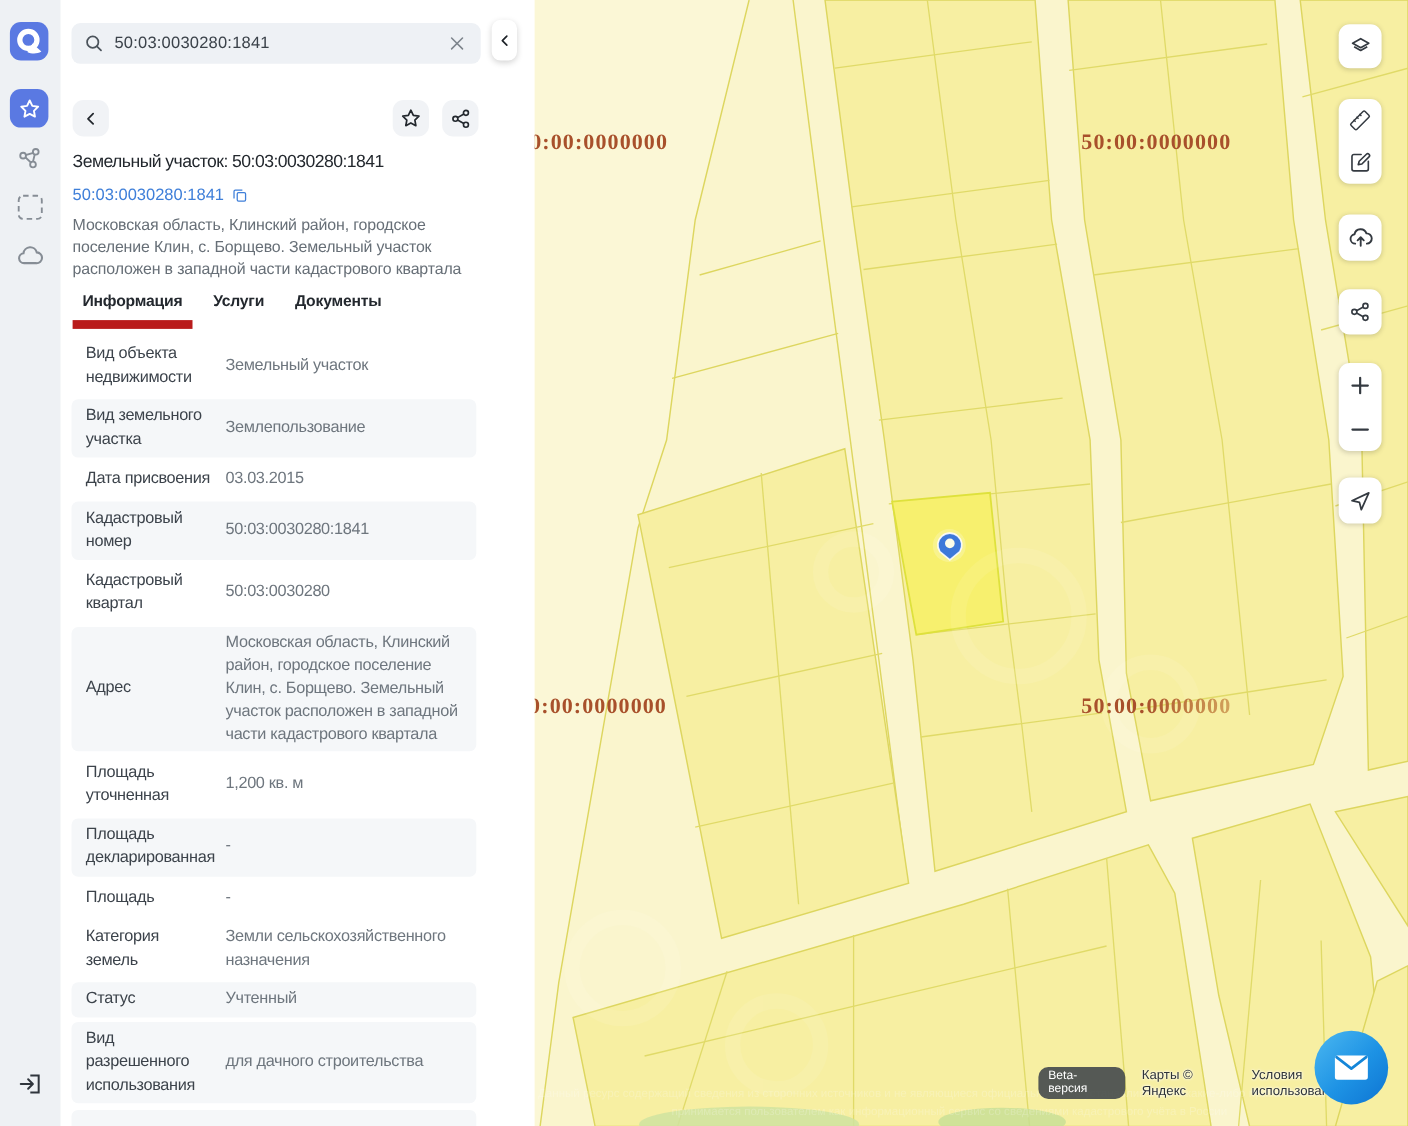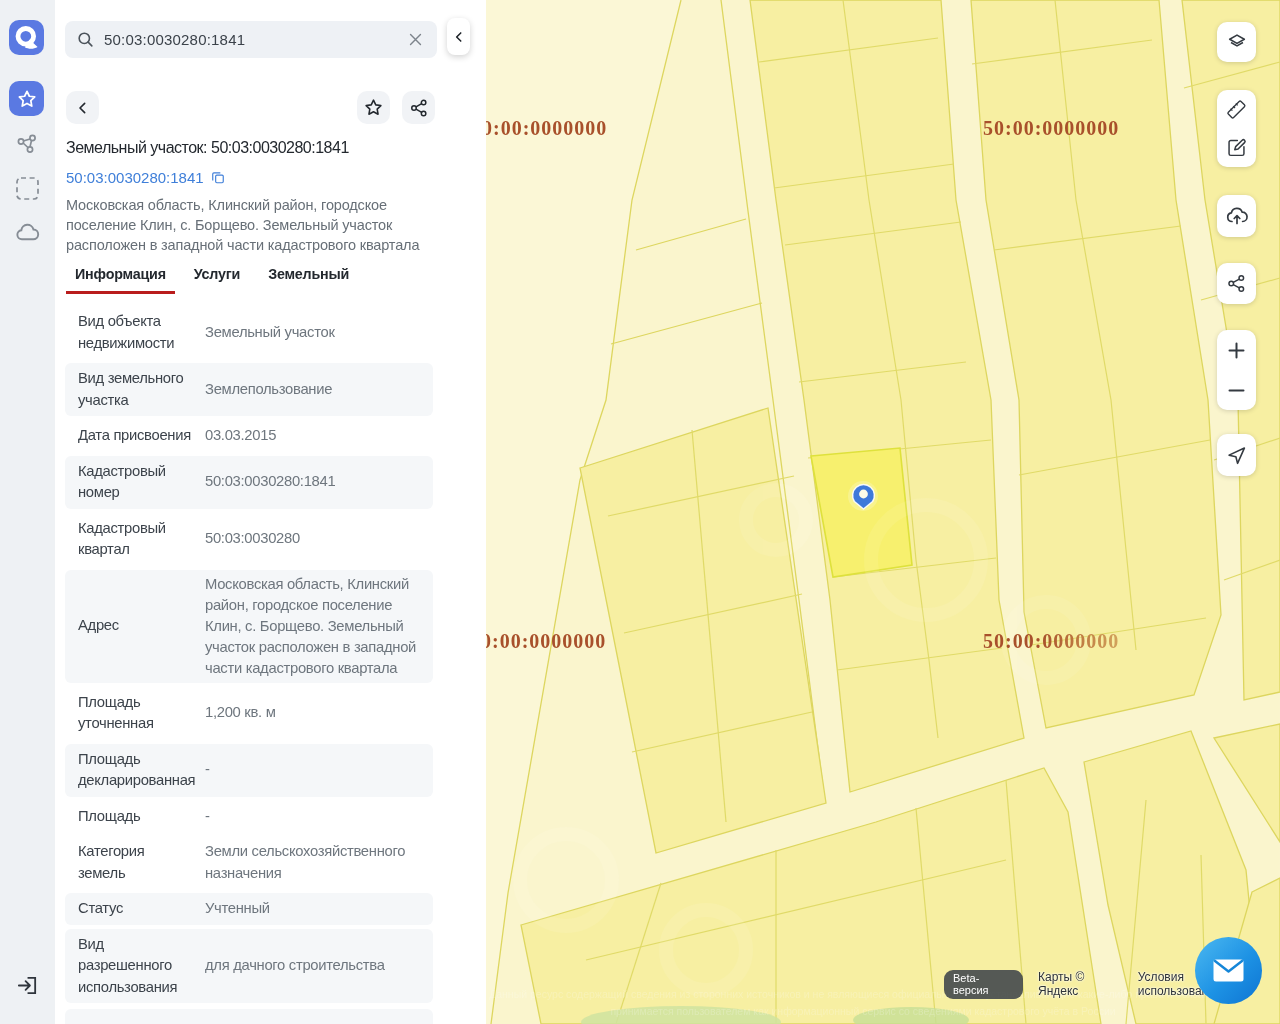--- a/index.html
+++ b/index.html
@@ -13,21 +13,21 @@
 #search .q{margin-left:11px}
 #search .txt{margin-left:9px;font-size:15px;color:#3b424a;letter-spacing:.2px}
 #search .x{position:absolute;right:13px;top:10px}
 .sqbtn{position:absolute;width:33px;height:33px;border-radius:10px;background:#f1f3f6;display:flex;align-items:center;justify-content:center}
 #title{position:absolute;left:11px;top:139px;font-size:16px;font-weight:400;color:#23282e;letter-spacing:-.5px}
 #cadlink{position:absolute;left:11px;top:169px;font-size:15px;color:#3f7fd9;display:flex;align-items:center}
 #cadlink svg{margin-left:7px}
 #desc{position:absolute;left:11px;top:195px;width:380px;font-size:14.5px;line-height:20px;color:#676f77;letter-spacing:-.15px}
 #tabs{position:absolute;left:11px;top:266px;display:flex;font-size:14.3px;font-weight:700;color:#23282e;letter-spacing:-.2px}
 #tabs .tab{padding:0 9px 9px 9px;margin-right:10px}
-#tabs .tab.act{border-bottom:3px solid #b91c1c}
+#tabs .tab.act{border-bottom:8px solid #b91c1c}
 #tbl{position:absolute;left:10px;top:306px;width:368px}
 .row{display:flex;align-items:center;border-radius:6px;padding:5px 12px 5px 13px;margin-bottom:4px}
 .row.g{background:#f5f7f9}
 .row .k{width:126px;flex:none;font-size:14.8px;line-height:21.5px;color:#3c434b;padding-right:10px;letter-spacing:-.3px}
 .row .v{flex:1;font-size:14.8px;line-height:21.5px;color:#6e767e;padding-left:1px;letter-spacing:-.3px}
 
 
 #map{position:absolute;left:446px;top:0;width:834px;height:1024px;overflow:hidden}
 #collapse{position:absolute;left:447px;top:18px;width:23px;height:37px;background:#fff;border-radius:8px;box-shadow:0 2px 6px rgba(0,0,0,.18);z-index:40;display:flex;align-items:center;justify-content:center}
 .mctl{position:absolute;left:1217px;width:39px;background:#fff;border-radius:10px;box-shadow:0 1px 5px rgba(0,0,0,.16);z-index:40;display:flex;flex-direction:column;align-items:center;justify-content:space-around}
@@ -101,21 +101,21 @@
       </div>
   <div id="title">Земельный участок: 50:03:0030280:1841</div>
   <div id="cadlink">50:03:0030280:1841<svg width="14" height="15" viewBox="0 0 24 24" fill="none" stroke="#3f7fd9" stroke-width="2">
           <rect x="8" y="8" width="13" height="13" rx="2"></rect>
           <path d="M16 4 H5 a2 2 0 0 0 -2 2 V17"></path>
         </svg></div>
   <div id="desc">Московская область, Клинский район, городское<br>поселение Клин, с. Борщево. Земельный участок<br>расположен в западной части кадастрового квартала</div>
   <div id="tabs">
         <div class="tab act">Информация</div>
         <div class="tab">Услуги</div>
-        <div class="tab">Земельный</div>
+        <div class="tab">Документы</div>
       </div>
   <div id="tbl">
     <div class="row">
           <div class="k">Вид объекта недвижимости</div>
           <div class="v">Земельный участок</div>
         </div>
     <div class="row g">
           <div class="k">Вид земельного участка</div>
           <div class="v">Землепользование</div>
         </div>

